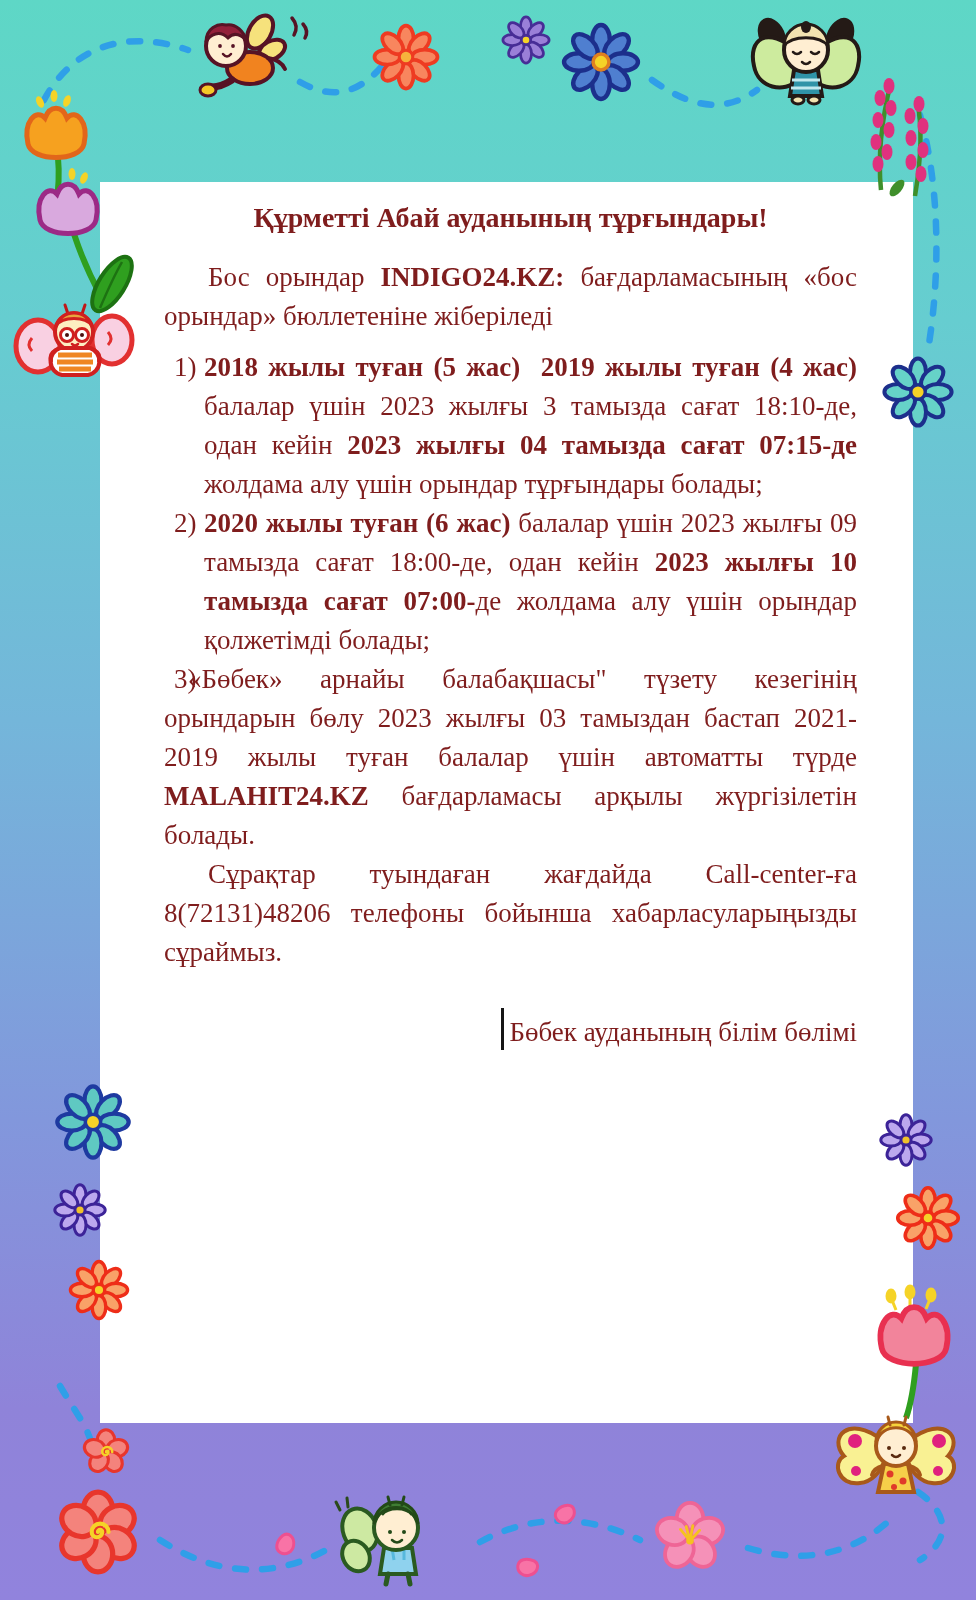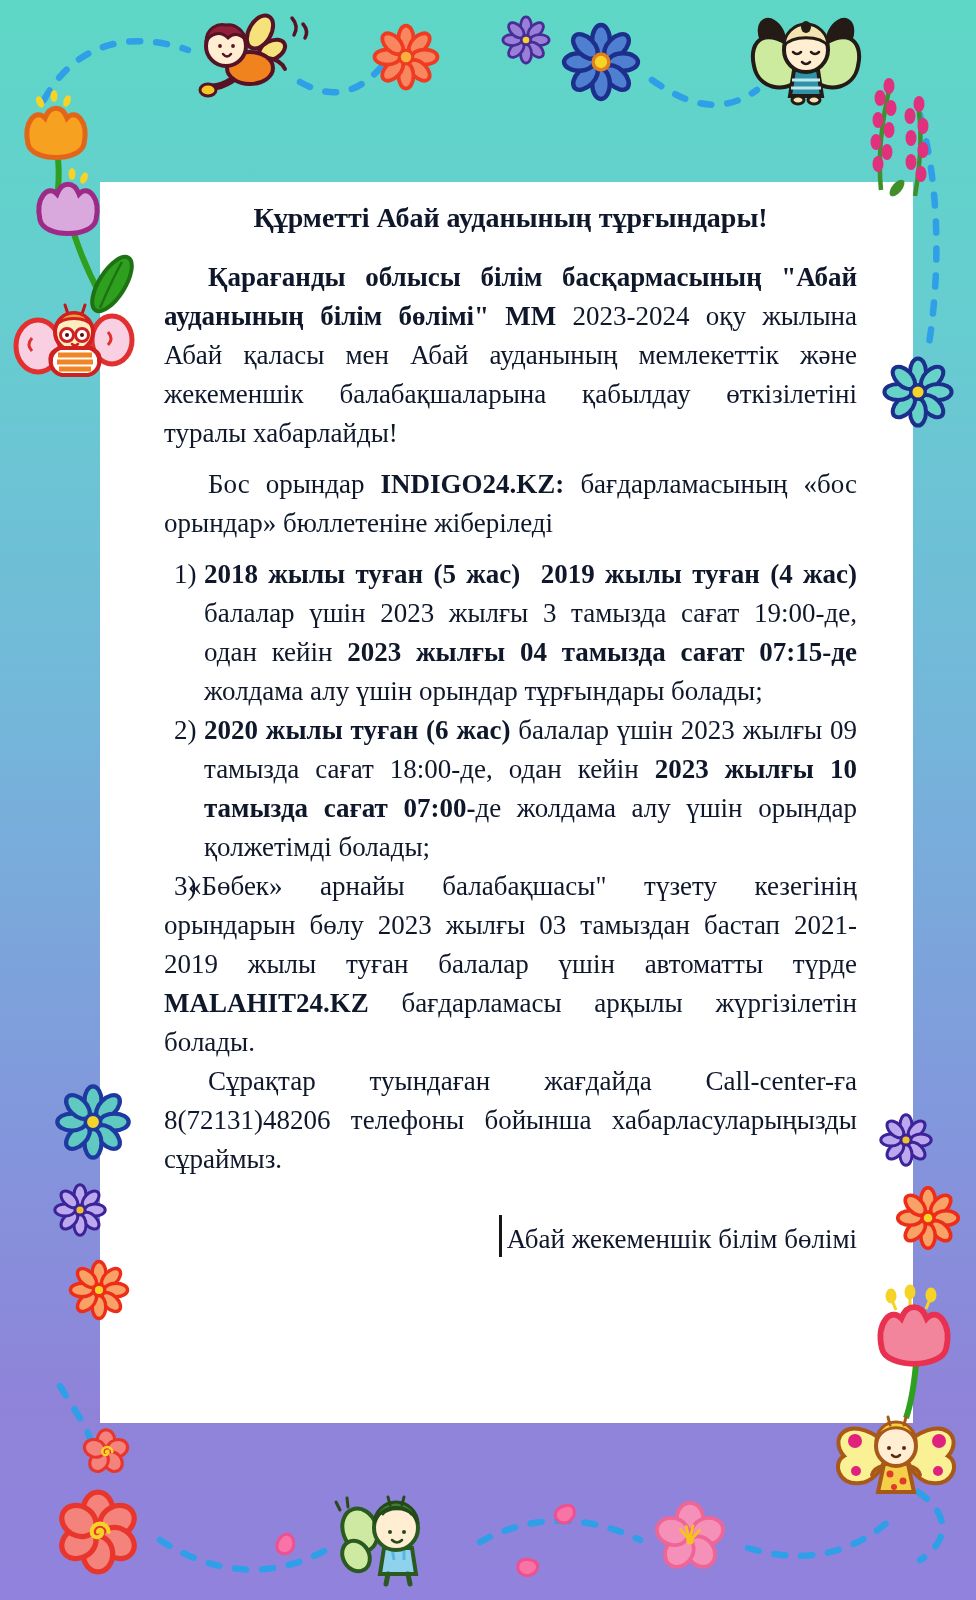--- a/index.html
+++ b/index.html
@@ -8,21 +8,21 @@
     width:976px;height:1600px;position:relative;overflow:hidden;
     background:linear-gradient(180deg,#5ed7c6 0%,#66cdd0 20%,#74b6da 45%,#8297dc 70%,#8f83d9 88%,#9183dd 100%);
     font-family:"Liberation Serif", serif;
   }
   .paper{
     position:absolute;left:100px;top:182px;width:813px;height:1241px;
     background:#ffffff;z-index:1;overflow:hidden;
   }
   .content{
     position:absolute;left:64px;right:56px;top:10px;
-    color:#0f172a;font-size:27px;line-height:39px;text-align:justify;
+    color:#7f1d1d;font-size:27px;line-height:39px;text-align:justify;
   }
   h1{
     font-size:28px;line-height:40px;font-weight:bold;text-align:center;
     margin:6px 0 20px 0;
   }
   p.para{margin:0 0 12px 0;}
   p.indent-lg{text-indent:44px;}
   p.indent-sm{text-indent:24px;margin-bottom:0;}
   p.no-gap{margin-bottom:0;}
   ol.schedule{list-style:none;margin:0 0 0 0;padding:0;}
@@ -37,39 +37,38 @@
     vertical-align:-9px;margin-right:5px;
   }
   svg.deco{position:absolute;left:0;top:0;z-index:3;pointer-events:none;}
 </style>
 </head>
 <body>
 
 <div class="paper">
   <div class="content">
     <h1>Құрметті Абай ауданының тұрғындары!</h1>
-    <p class="para indent-lg"><span class="b">Қарағанды облысы білім басқармасының "Абай ауданының білім бөлімі" ММ</span><span> 2023-2024 оқу жылына Абай қаласы мен Абай ауданының мемлекеттік және жекеменшік балабақшаларына қабылдау өткізілетіні туралы хабарлайды!</span></p>
     <p class="para indent-lg"><span>Бос орындар </span><span class="b">INDIGO24.KZ:</span><span> бағдарламасының «бос орындар» бюллетеніне жіберіледі</span></p>
     <ol class="schedule">
       <li>
         <span class="marker">1)</span>
-        <span><span class="b">2018 жылы туған (5 жас)&nbsp; 2019 жылы туған (4 жас)</span><span> балалар үшін 2023 жылғы 3 тамызда сағат 19:00-де, одан кейін </span><span class="b">2023 жылғы 04 тамызда сағат 07:15-де</span><span> жолдама алу үшін орындар тұрғындары болады;</span></span>
+        <span><span class="b">2018 жылы туған (5 жас)&nbsp; 2019 жылы туған (4 жас)</span><span> балалар үшін 2023 жылғы 3 тамызда сағат 18:10-де, одан кейін </span><span class="b">2023 жылғы 04 тамызда сағат 07:15-де</span><span> жолдама алу үшін орындар тұрғындары болады;</span></span>
       </li>
       <li>
         <span class="marker">2)</span>
         <span><span class="b">2020 жылы туған (6 жас)</span><span> балалар үшін 2023 жылғы 09 тамызда сағат 18:00-де, одан кейін </span><span class="b">2023 жылғы 10 тамызда сағат 07:00-</span><span>де жолдама алу үшін орындар қолжетімді болады;</span></span>
       </li>
       <li>
         <span class="marker">3)</span>
       </li>
     </ol>
     <p class="para indent-sm"><span>«Бөбек» арнайы балабақшасы" түзету кезегінің орындарын бөлу 2023 жылғы 03 тамыздан бастап 2021-2019 жылы туған балалар үшін автоматты түрде </span><span class="b">MALAHIT24.KZ</span><span> бағдарламасы арқылы жүргізілетін болады.</span></p>
     <p class="para indent-lg no-gap"><span>Сұрақтар туындаған жағдайда Call-center-ға 8(72131)48206 телефоны бойынша хабарласуларыңызды сұраймыз.</span></p>
     <div class="signature">
-      <span class="sig-bar"></span><span>Абай жекеменшік білім бөлімі</span>
+      <span class="sig-bar"></span><span>Бөбек ауданының білім бөлімі</span>
     </div>
   </div>
 </div>
 
 <svg class="deco" width="976" height="1600" viewBox="0 0 976 1600">
   <defs>
     <g id="petals8">
       <ellipse cx="0" cy="-25" rx="10" ry="17"></ellipse>
       <ellipse cx="0" cy="-25" rx="10" ry="17" transform="rotate(45)"></ellipse>
       <ellipse cx="0" cy="-25" rx="10" ry="17" transform="rotate(90)"></ellipse>

